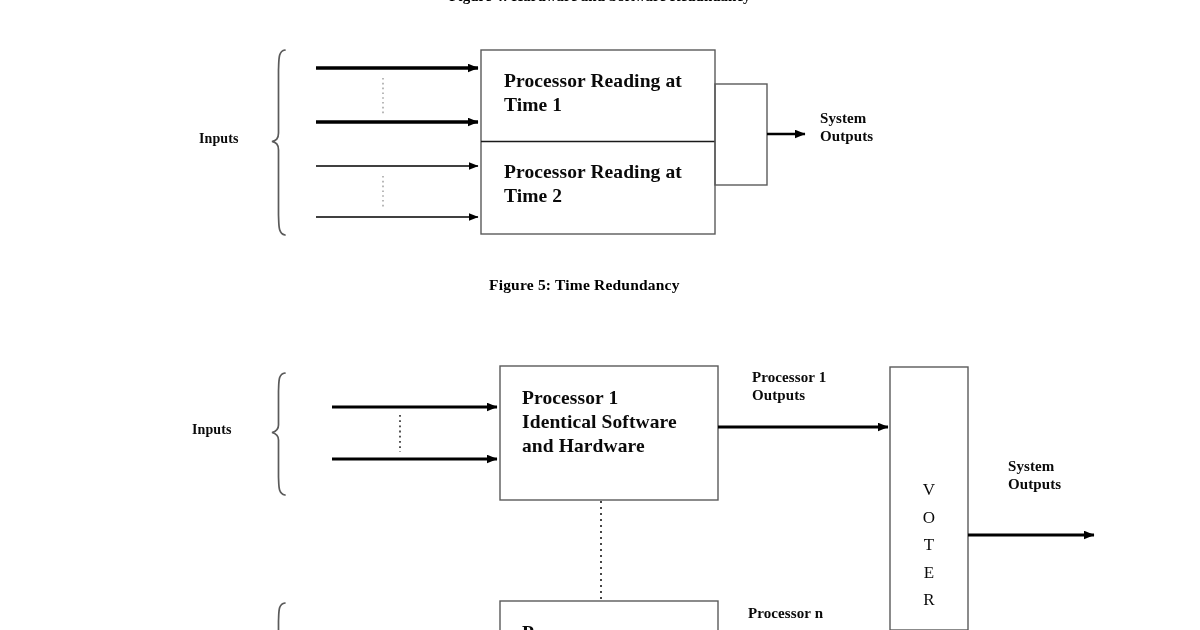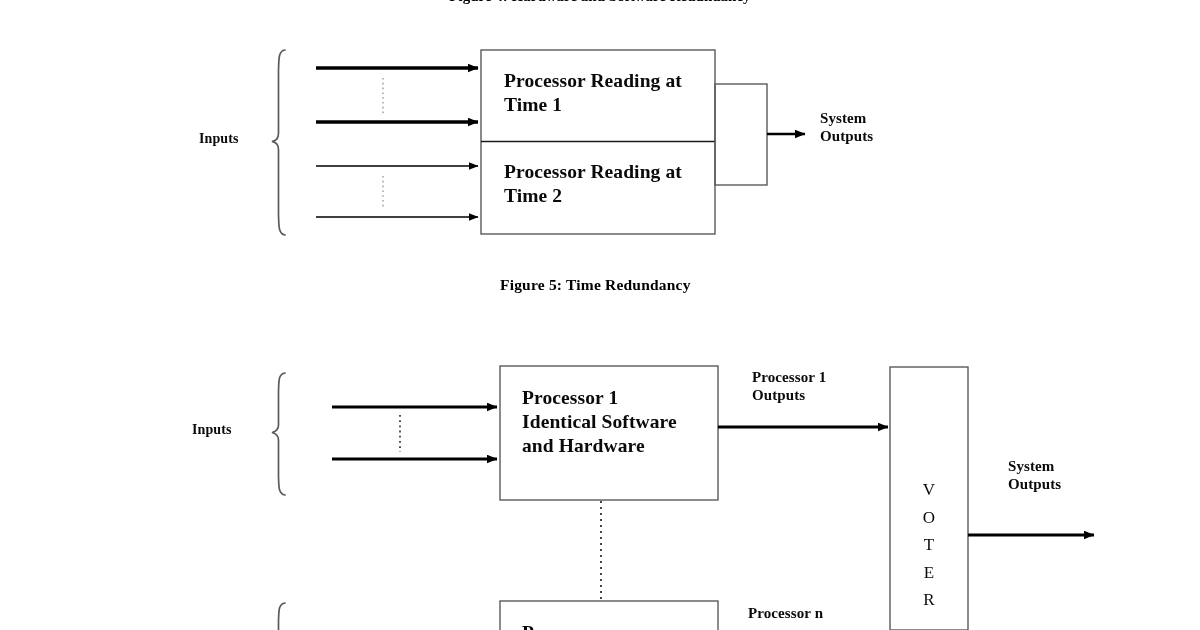--- a/index.html
+++ b/index.html
@@ -171,21 +171,21 @@
 
   <div class="lbl box-text" style="left:504px; top:69px; width:205px;">Processor Reading at
 Time 1</div>
 
   <div class="lbl box-text" style="left:504px; top:160px; width:205px;">Processor Reading at
 Time 2</div>
 
   <div class="lbl side-text" style="left:820px; top:109px; width:130px;">System
 Outputs</div>
 
-  <div class="caption" style="left:500px; top:276px;">Figure 5: Time Redundancy</div>
+  <div class="caption" style="left:489px; top:276px;">Figure 5: Time Redundancy</div>
 
   <div class="lbl inputs-text" style="left:192px; top:421px;">Inputs</div>
 
   <div class="lbl box-text" style="left:522px; top:386px; width:200px;">Processor 1
 Identical Software
 and Hardware</div>
 
   <div class="lbl box-text" style="left:522px; top:621px; width:200px;">Processor n</div>
 
   <div class="lbl side-text" style="left:752px; top:368px; width:160px;">Processor 1

